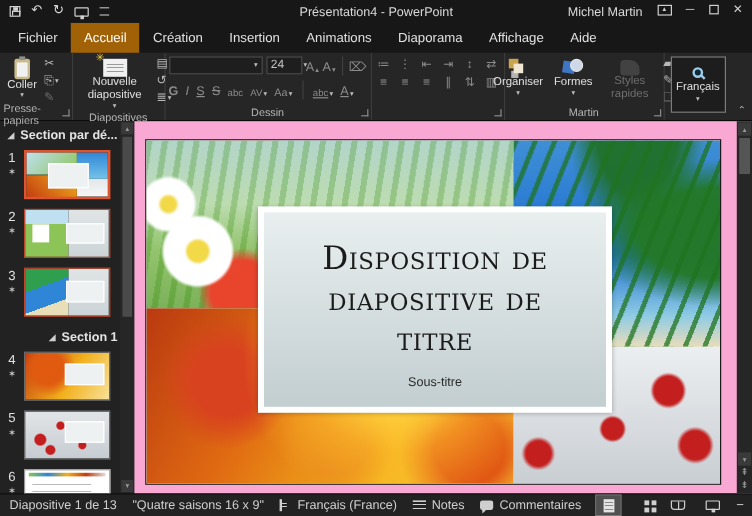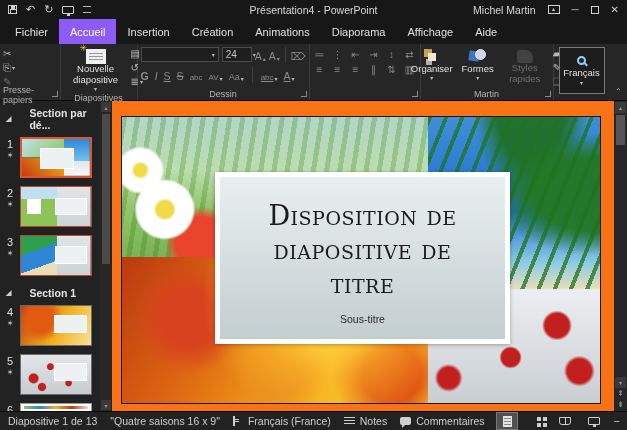--- a/index.html
+++ b/index.html
@@ -10,30 +10,30 @@
   .titlebar { position:relative; height:19px; background:#171717; display:flex; align-items:center; padding:0 8px; }
   .qat { display:flex; align-items:center; gap:9px; z-index:2; }
   .qat .glyph { color:#d5d5d5; font-size:11px; line-height:1; }
   .floppy { width:9px; height:9px; border:1px solid #d0d0d0; position:relative; }
   .floppy::before { content:""; position:absolute; left:2px; top:0; width:4px; height:3px; background:#d0d0d0; }
   .floppy::after { content:""; position:absolute; left:1px; bottom:0; width:5px; height:3px; border:1px solid #d0d0d0; border-bottom:none; }
   .screenicon { width:12px; height:8px; border:1px solid #d0d0d0; border-radius:1px; position:relative; }
   .screenicon::after { content:""; position:absolute; left:4px; bottom:-3px; width:3px; height:3px; background:#d0d0d0; }
   .qat-more { width:8px; height:7px; border-top:1px solid #b5b5b5; border-bottom:1px solid #b5b5b5; }
   .win-title { position:absolute; left:0; right:0; text-align:center; font-size:10.5px; color:#d9d9d9; }
-  .titlebar-right { margin-left:auto; display:flex; align-items:center; gap:12px; z-index:2; }
+  .titlebar-right { margin-left:auto; display:flex; gap:12px; z-index:2; }
   .user-name { font-size:10.5px; color:#d9d9d9; }
   .rdo { width:12px; height:9px; border:1px solid #cfcfcf; position:relative; text-align:center; font-size:6px; line-height:7px; color:#cfcfcf; }
   .ctl { color:#cfcfcf; font-size:10px; line-height:1; }
   .restore { width:8px; height:8px; border:1px solid #cfcfcf; }
 
   
   .tabbar { height:25px; background:#171717; display:flex; align-items:stretch; padding-left:4px; }
   .tab { display:flex; align-items:center; padding:0 11px; font-size:11px; color:#e0e0e0; }
-  .tab.active { background:#8b5cf6; color:#fff; }
+  .tab.active { background:#a16207; color:#fff; }
 
   
   .ribbon { height:57px; background:#262626; display:flex; border-bottom:1px solid #0c0c0c; }
   .group { display:flex; flex-direction:column; border-right:1px solid #3a3a3a; padding:2px 3px 0; position:relative; }
   .group-body { flex:1; display:flex; align-items:flex-start; gap:3px; }
   .group-label { height:13px; display:flex; align-items:center; justify-content:center; font-size:9px; color:#b5b5b5; }
   .launcher { position:absolute; right:2px; bottom:3px; width:6px; height:6px; border-right:1px solid #8a8a8a; border-bottom:1px solid #8a8a8a; }
   .bigbtn { display:flex; flex-direction:column; align-items:center; justify-content:flex-start; font-size:9.5px; color:#e0e0e0; padding:1px 3px; text-align:center; line-height:1.15; }
   .caret { font-size:6px; color:#bdbdbd; line-height:1; }
   .smallcol { display:flex; flex-direction:column; gap:2px; padding-top:2px; }
@@ -66,21 +66,21 @@
   .qs-ic { width:16px; height:13px; background:#5a5a5a; border-radius:3px 8px 3px 3px; margin-top:3px; opacity:.55; }
   .edit-btn { width:46px; height:47px; border:1px solid #7a7a7a; background:#1d1d1d; display:flex; flex-direction:column; align-items:center; justify-content:center; gap:2px; font-size:9.5px; color:#e0e0e0; margin:1px 2px 0; }
   .mag { width:9px; height:9px; border:2px solid #9ecbe8; border-radius:50%; position:relative; background:#0d2a3a; }
   .mag::after { content:""; position:absolute; right:-4px; bottom:-2px; width:5px; height:2px; background:#9ecbe8; transform:rotate(45deg); }
   .ribbon-collapse { display:flex; align-items:flex-end; justify-content:center; width:18px; padding-bottom:4px; color:#b5b5b5; font-size:8px; }
 
   
   .content { display:flex; height:310px; }
   .thumb-panel { width:112px; background:#222; display:flex; }
   .thumb-list { flex:1; padding-top:3px; overflow:hidden; }
-  .section-hdr { display:flex; align-items:center; gap:18px; padding:3px 2px 4px 6px; font-size:10.5px; font-weight:bold; color:#e3e3e3; }
+  .section-hdr { display:flex; align-items:center; gap:5px; padding:3px 2px 4px 6px; font-size:10.5px; font-weight:bold; color:#e3e3e3;justify-content:flex-end; }
   .section-hdr .tri { font-size:7px; color:#cfcfcf; }
   .slide-row { display:flex; margin:2px 0 8px; }
   .slide-meta { width:20px; display:flex; flex-direction:column; align-items:center; gap:1px; padding-top:1px; }
   .slide-num { font-size:11px; color:#e0e0e0; }
   .slide-star { font-size:8px; color:#c0c0c0; }
   .thumb { width:72px; height:41px; position:relative; border:1px solid #6b6b6b; background:#888; }
   .thumb.sel { border:2px solid #e0532f; }
   .thumb.red-frame { border:1px solid #c0472b; }
   .panel-scroll { width:12px; background:#262626; display:flex; flex-direction:column; align-items:center; padding:1px; }
   .pscroll-btn { width:10px; height:10px; background:#3a3a3a; color:#9a9a9a; font-size:6px; display:flex; align-items:center; justify-content:center; }
@@ -114,21 +114,21 @@
     radial-gradient(circle at 68% 72%, #c41f1f 0 5%, rgba(0,0,0,0) 7%),
     linear-gradient(180deg,#e2e5e8,#c6ccd1); }
   .th5::after { content:""; position:absolute; right:6%; top:20%; width:44%; height:42%; background:#eef1f1; border:1px solid #fff; }
   .th6 { background:#fff; border:1px solid #9a9a9a; }
   .th6::before { content:""; position:absolute; left:4%; top:5%; width:92%; height:7%;
     background:linear-gradient(90deg,#8cc457,#2f86d6,#f2b01c,#c23c10,#e0e0e0); }
   .th6::after { content:""; position:absolute; left:8%; top:28%; width:70%; height:52%;
     background:repeating-linear-gradient(#b9b9b9 0 1px, transparent 1px 6px); }
 
   
-  .editor { flex:1; position:relative; background:#f97316;text-decoration:underline; }
+  .editor { flex:1; position:relative; background:#f9a8d4;text-decoration:underline; }
   .slide { position:absolute; left:10px; top:16px; width:478px; height:286px; background:#fff; overflow:hidden; box-shadow:0 0 0 1px #1a1a1a; }
   .quad { position:absolute; }
   .q-spring { left:0; top:0; width:64%; height:49%;
     background:
       radial-gradient(circle at 14% 66%, #f2d948 0 3%, #ffffff 4% 10%, rgba(255,255,255,0) 11%),
       radial-gradient(circle at 6% 38%, #f2d948 0 2%, #ffffff 3% 7%, rgba(255,255,255,0) 8%),
       radial-gradient(circle at 26% 90%, #e8452c 0 10%, rgba(232,69,44,0) 14%),
       repeating-linear-gradient(99deg, rgba(110,175,65,.5) 0 5px, rgba(185,220,140,.35) 5px 13px),
       linear-gradient(180deg,#aed1ea 0%,#bedcc4 38%,#7fb75d 65%,#5a9b3e 100%); }
   .q-summer { right:0; top:0; width:36%; height:60%;
@@ -205,33 +205,38 @@
       <span class="rdo">▴</span>
       <span class="ctl">─</span>
       <span class="restore"></span>
       <span class="ctl">✕</span>
     </div>
   </div>
 
   <div class="tabbar">
     <div class="tab">Fichier</div>
     <div class="tab active">Accueil</div>
+    <div class="tab">Création</div>
     <div class="tab">Insertion</div>
-    <div class="tab">Création</div>
     <div class="tab">Animations</div>
     <div class="tab">Diaporama</div>
     <div class="tab">Affichage</div>
     <div class="tab">Aide</div>
 
   </div>
 
   <div class="ribbon">
 
     <div class="group" style="width:62px">
       <div class="group-body">
+        <div class="bigbtn">
+          <span class="clipboard"></span>
+          <span>Coller</span>
+          <span class="caret">▾</span>
+        </div>
         <div class="smallcol">
           <span class="sbtn">
               <span>✂</span>
             </span>
           <span class="sbtn">
               <span>⎘</span>
               <span class="caret">▾</span>
             </span>
           <span class="sbtn dim">
               <span>✎</span>

